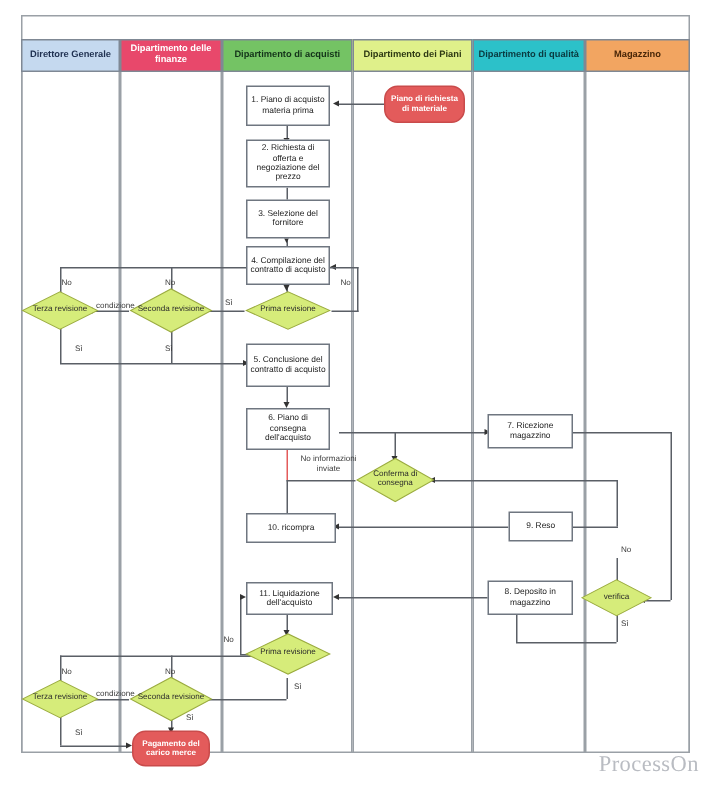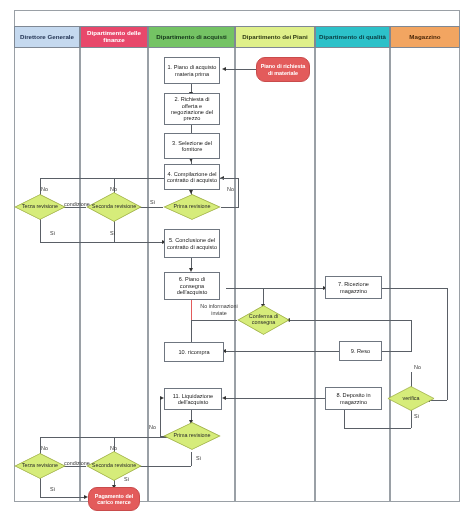--- a/index.html
+++ b/index.html
@@ -286,14 +286,15 @@
   <div class="lbl" style="left:414px;top:413px;">Sì</div>
 
   <div class="lbl" style="left:149px;top:424px;">No</div>
   <div class="lbl" style="left:196px;top:455px;">Sì</div>
   <div class="lbl" style="left:110px;top:445px;">No</div>
   <div class="lbl" style="left:41px;top:445px;">No</div>
   <div class="lbl" style="left:64px;top:460px;">condizione</div>
   <div class="lbl" style="left:124px;top:476px;">Sì</div>
   <div class="lbl" style="left:50px;top:486px;">Sì</div>
 
+  <div id="watermark">ProcessOn</div>
 
 </div>
 
 </body></html>

